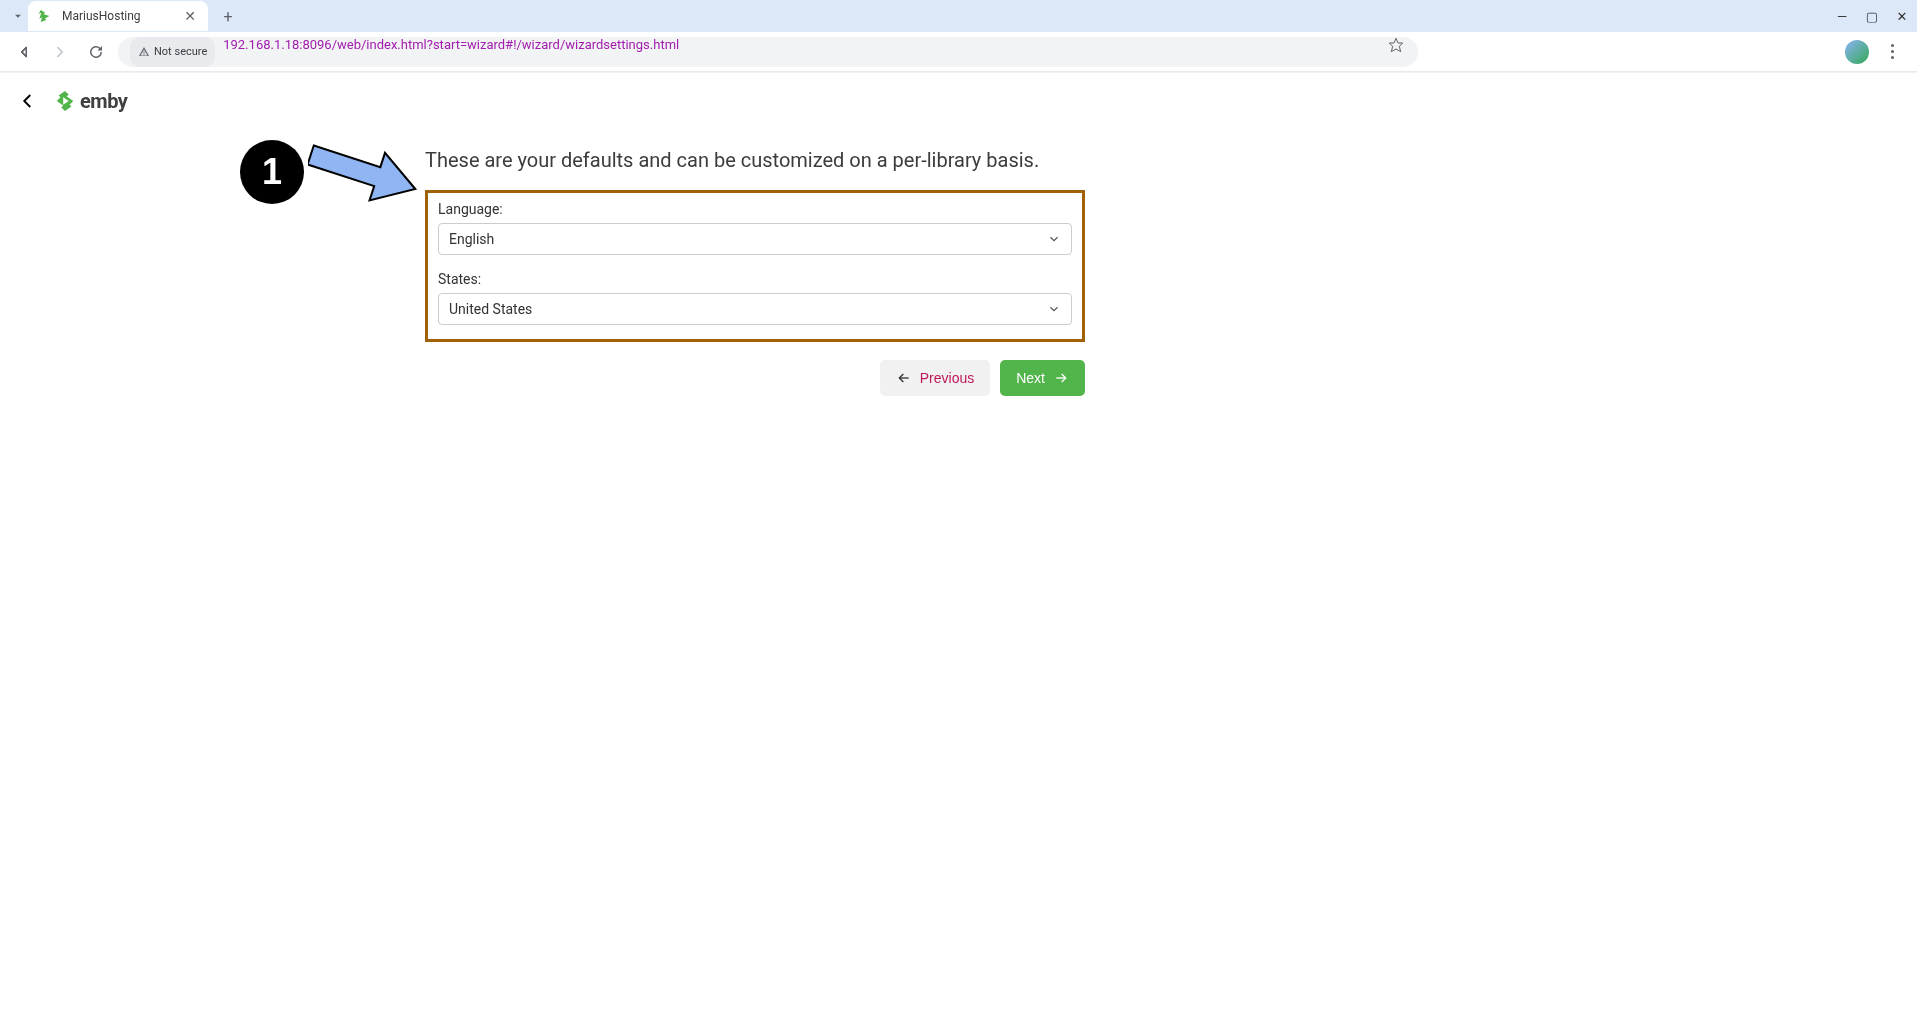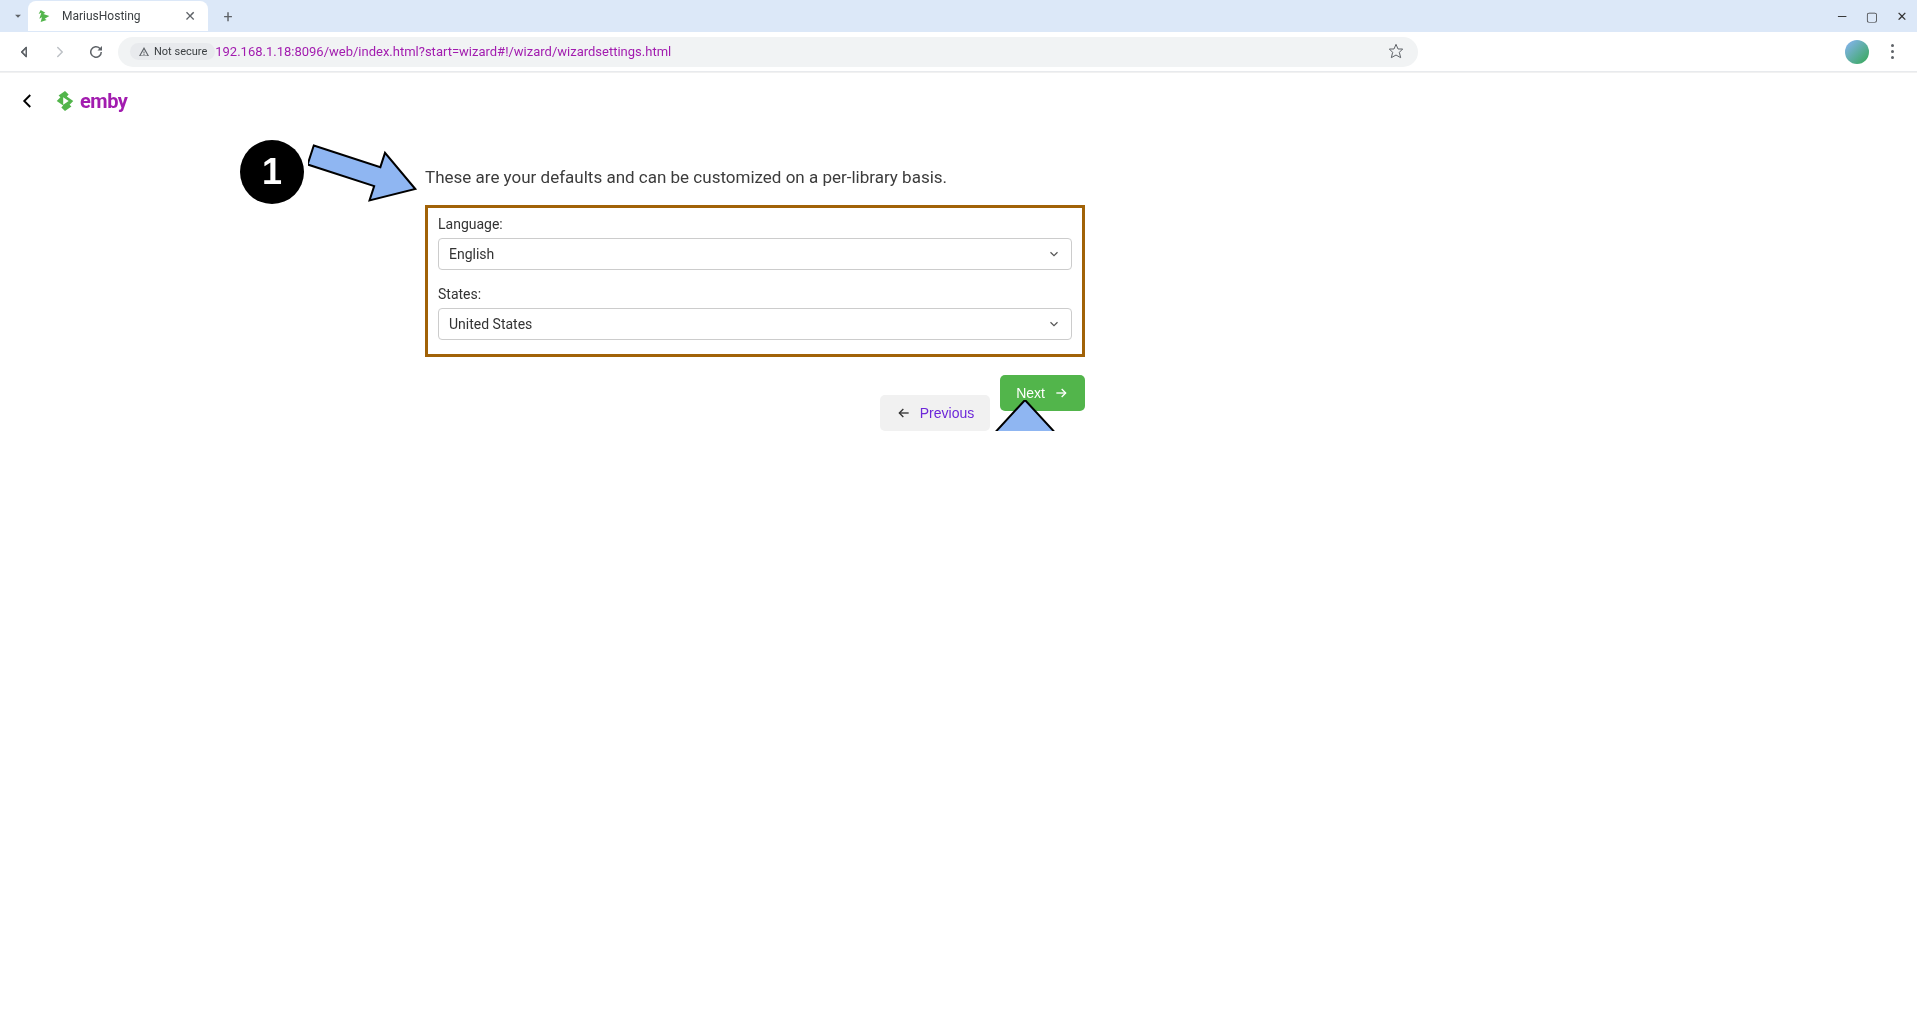--- a/index.html
+++ b/index.html
@@ -15,53 +15,53 @@
 .tab .tab-title { font-size: 12px; color: #3c4043; flex: 1; }
 .tab .tab-close { width: 16px; height: 16px; display: flex; align-items: center; justify-content: center; color: #5f6368; font-size: 14px; cursor: pointer; }
 .new-tab { width: 28px; height: 28px; display: flex; align-items: center; justify-content: center; color: #5f6368; font-size: 16px; cursor: pointer; margin-left: 6px; }
 .window-controls { position: absolute; right: 8px; top: 0; height: 32px; display: flex; align-items: center; gap: 16px; }
 .window-controls span { width: 14px; height: 14px; display: flex; align-items: center; justify-content: center; color: #333; cursor: pointer; font-size: 13px; }
 
 .toolbar { background: #fff; height: 40px; display: flex; align-items: center; padding: 0 10px; gap: 8px; border-bottom: 1px solid #e8eaed; }
 .nav-btn { width: 28px; height: 28px; display: flex; align-items: center; justify-content: center; color: #5f6368; cursor: pointer; border-radius: 50%; }
 .nav-btn.disabled { color: #bdc1c6; }
 .nav-btn svg { width: 18px; height: 18px; fill: currentColor; }
-.addr-bar { flex: 1; background: #f1f3f4; border-radius: 16px; height: 30px; display: flex; align-items: center; padding: 0 12px; max-width: 1300px; }
+.addr-bar { flex: 1; background: #f1f3f4; border-radius: 16px; height: 30px; display: flex; padding: 0 12px; gap: 8px; max-width: 1300px; }
 .secure-chip { display: flex; align-items: center; gap: 4px; background: #e8eaed; border-radius: 10px; padding: 2px 8px; font-size: 11px; color: #3c4043; }
 .secure-chip svg { width: 12px; height: 12px; fill: #5f6368; }
 .url-text { font-size: 13px; color: #a21caf; flex: 1; }
 .star-ic { width: 18px; height: 18px; color: #5f6368; }
 .star-ic svg { width: 16px; height: 16px; fill: none; stroke: currentColor; stroke-width: 1.5; }
 .toolbar-right { display: flex; align-items: center; gap: 14px; margin-left: auto; padding-right: 6px; }
 .avatar { width: 24px; height: 24px; border-radius: 50%; background: linear-gradient(135deg,#8ab4f8,#34a853); }
 .kebab { width: 18px; display: flex; flex-direction: column; gap: 3px; align-items: center; cursor: pointer; }
 .kebab span { width: 3px; height: 3px; background: #5f6368; border-radius: 50%; }
 
 
 .app-header { height: 56px; display: flex; align-items: center; padding: 0 16px; gap: 14px; border-top: 1px solid #f1f1f1; }
 .back-chev { width: 24px; height: 24px; display: flex; align-items: center; justify-content: center; cursor: pointer; }
 .back-chev svg { width: 18px; height: 18px; stroke: #000; stroke-width: 2.5; fill: none; }
 .emby-logo { display: flex; align-items: center; gap: 4px; }
 .emby-mark { width: 22px; height: 22px; }
-.emby-word { font-size: 20px; font-weight: 700; color: #a21caf; letter-spacing: -0.5px; }
+.emby-word { font-size: 20px; font-weight: 700; color: #404040; letter-spacing: -0.5px; }
 
 
 .main { position: relative; padding-top: 20px; }
 .content { width: 660px; margin-left: 425px; }
 .page-title { font-size: 26px; font-weight: 600; color: #111; margin-bottom: 24px; }
-.subtitle { font-size: 17px; color: #3c3c3c; margin-bottom: 18px; margin-top: 19px; }
+.subtitle { font-size: 20px; color: #3c3c3c; margin-bottom: 18px; }
 .highlight-box { border: 3px solid #a16207; padding: 8px 10px 14px; }
 .field-label { font-size: 14px; color: #333; margin-bottom: 6px; }
 .select { width: 100%; border: 1px solid #ccc; border-radius: 4px; height: 32px; padding: 0 10px; font-size: 14px; color: #333; background: #fff; display: flex; align-items: center; justify-content: space-between; cursor: pointer; gap: 22px; }
 .select svg { width: 14px; height: 14px; stroke: #555; stroke-width: 2; fill: none; }
 .field + .field { margin-top: 16px; }
 
 .btn-row { display: flex; justify-content: flex-end; gap: 10px; margin-top: 18px; width: 660px; margin-left: 425px; }
 .btn { height: 36px; padding: 0 16px; border-radius: 5px; font-size: 14px; font-weight: 500; display: flex; align-items: center; gap: 8px; cursor: pointer; border: none; }
-.btn-prev { background: #f1f1f1; color: #6d28d9; margin-top: 20px; }
+.btn-prev { background: #f1f1f1; color: #be185d; }
 .btn-next { background: #52b54b; color: #fff; }
 .btn svg { width: 16px; height: 16px; }
 .btn-prev svg { stroke: #333; stroke-width: 2; fill: none; }
 .btn-next svg { stroke: #fff; stroke-width: 2; fill: none; }
 
 
 .callout { position: absolute; pointer-events: none; }
 .badge { width: 64px; height: 64px; border-radius: 50%; background: #000; color: #fff; font-size: 36px; font-weight: 800; display: flex; align-items: center; justify-content: center; font-family: Arial, sans-serif; }
 .arrow-right { width: 110px; height: 60px; }
 .arrow-up { width: 74px; height: 100px; }

